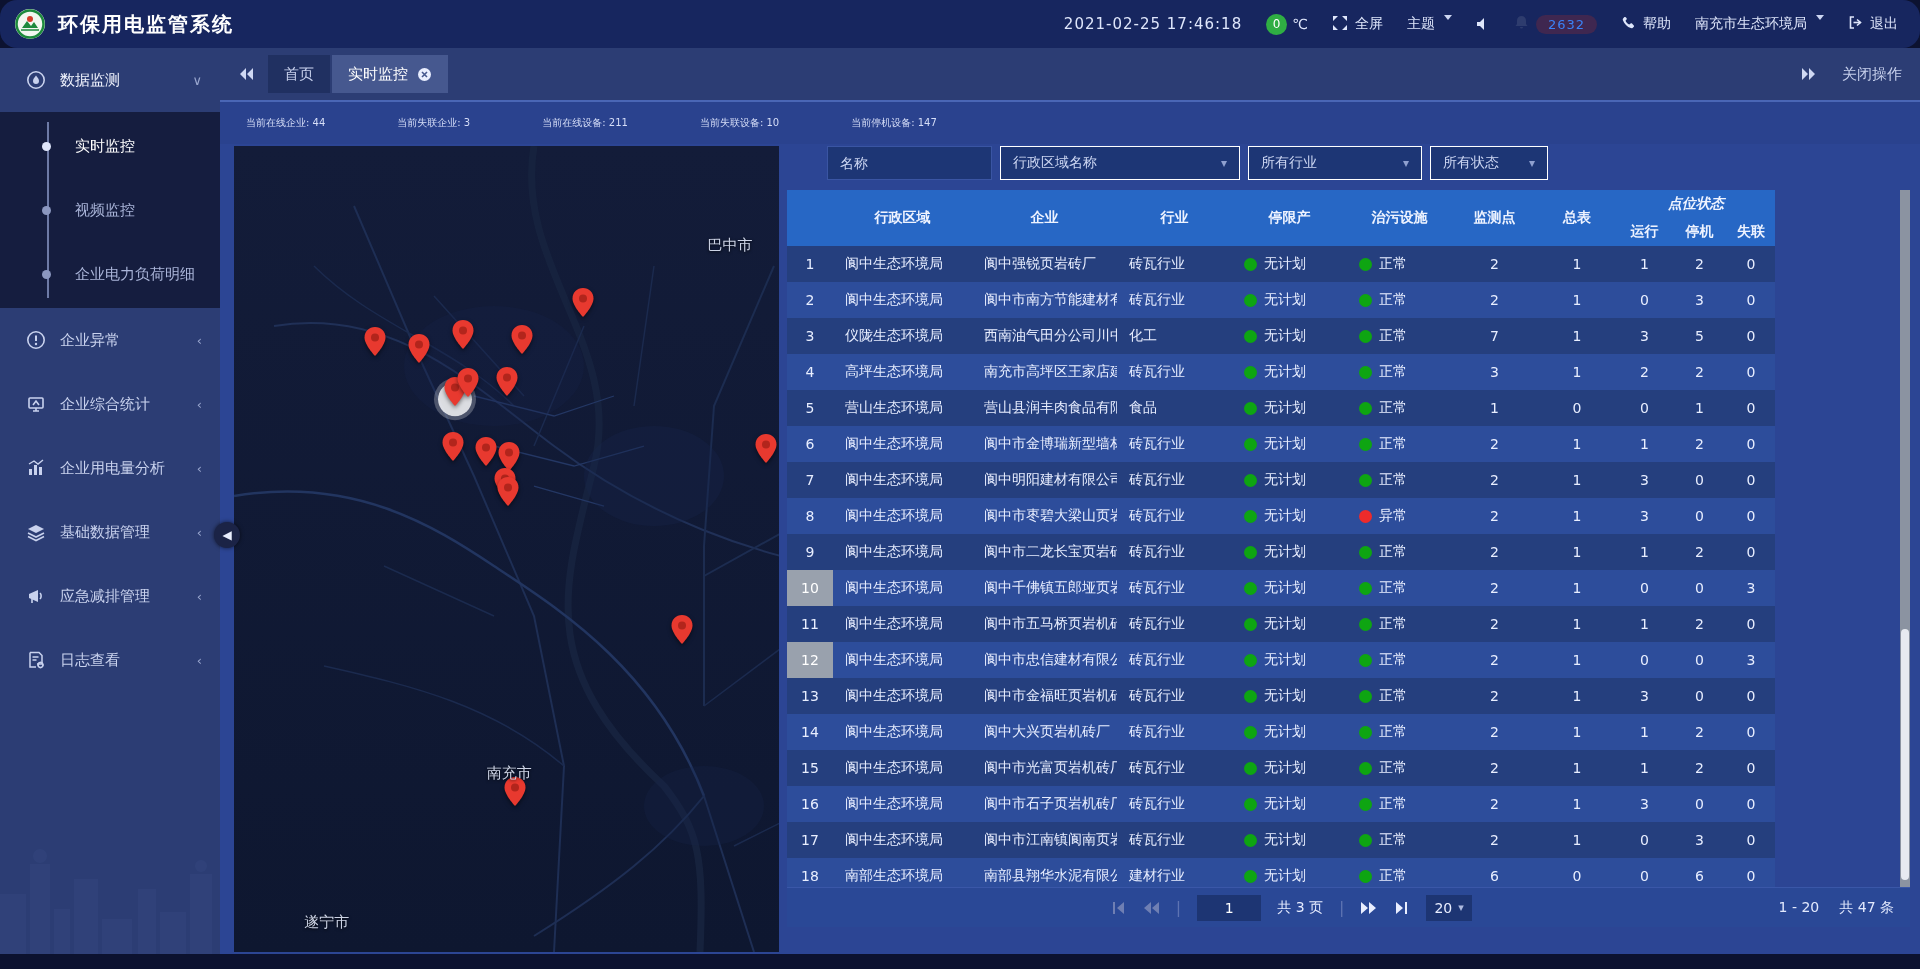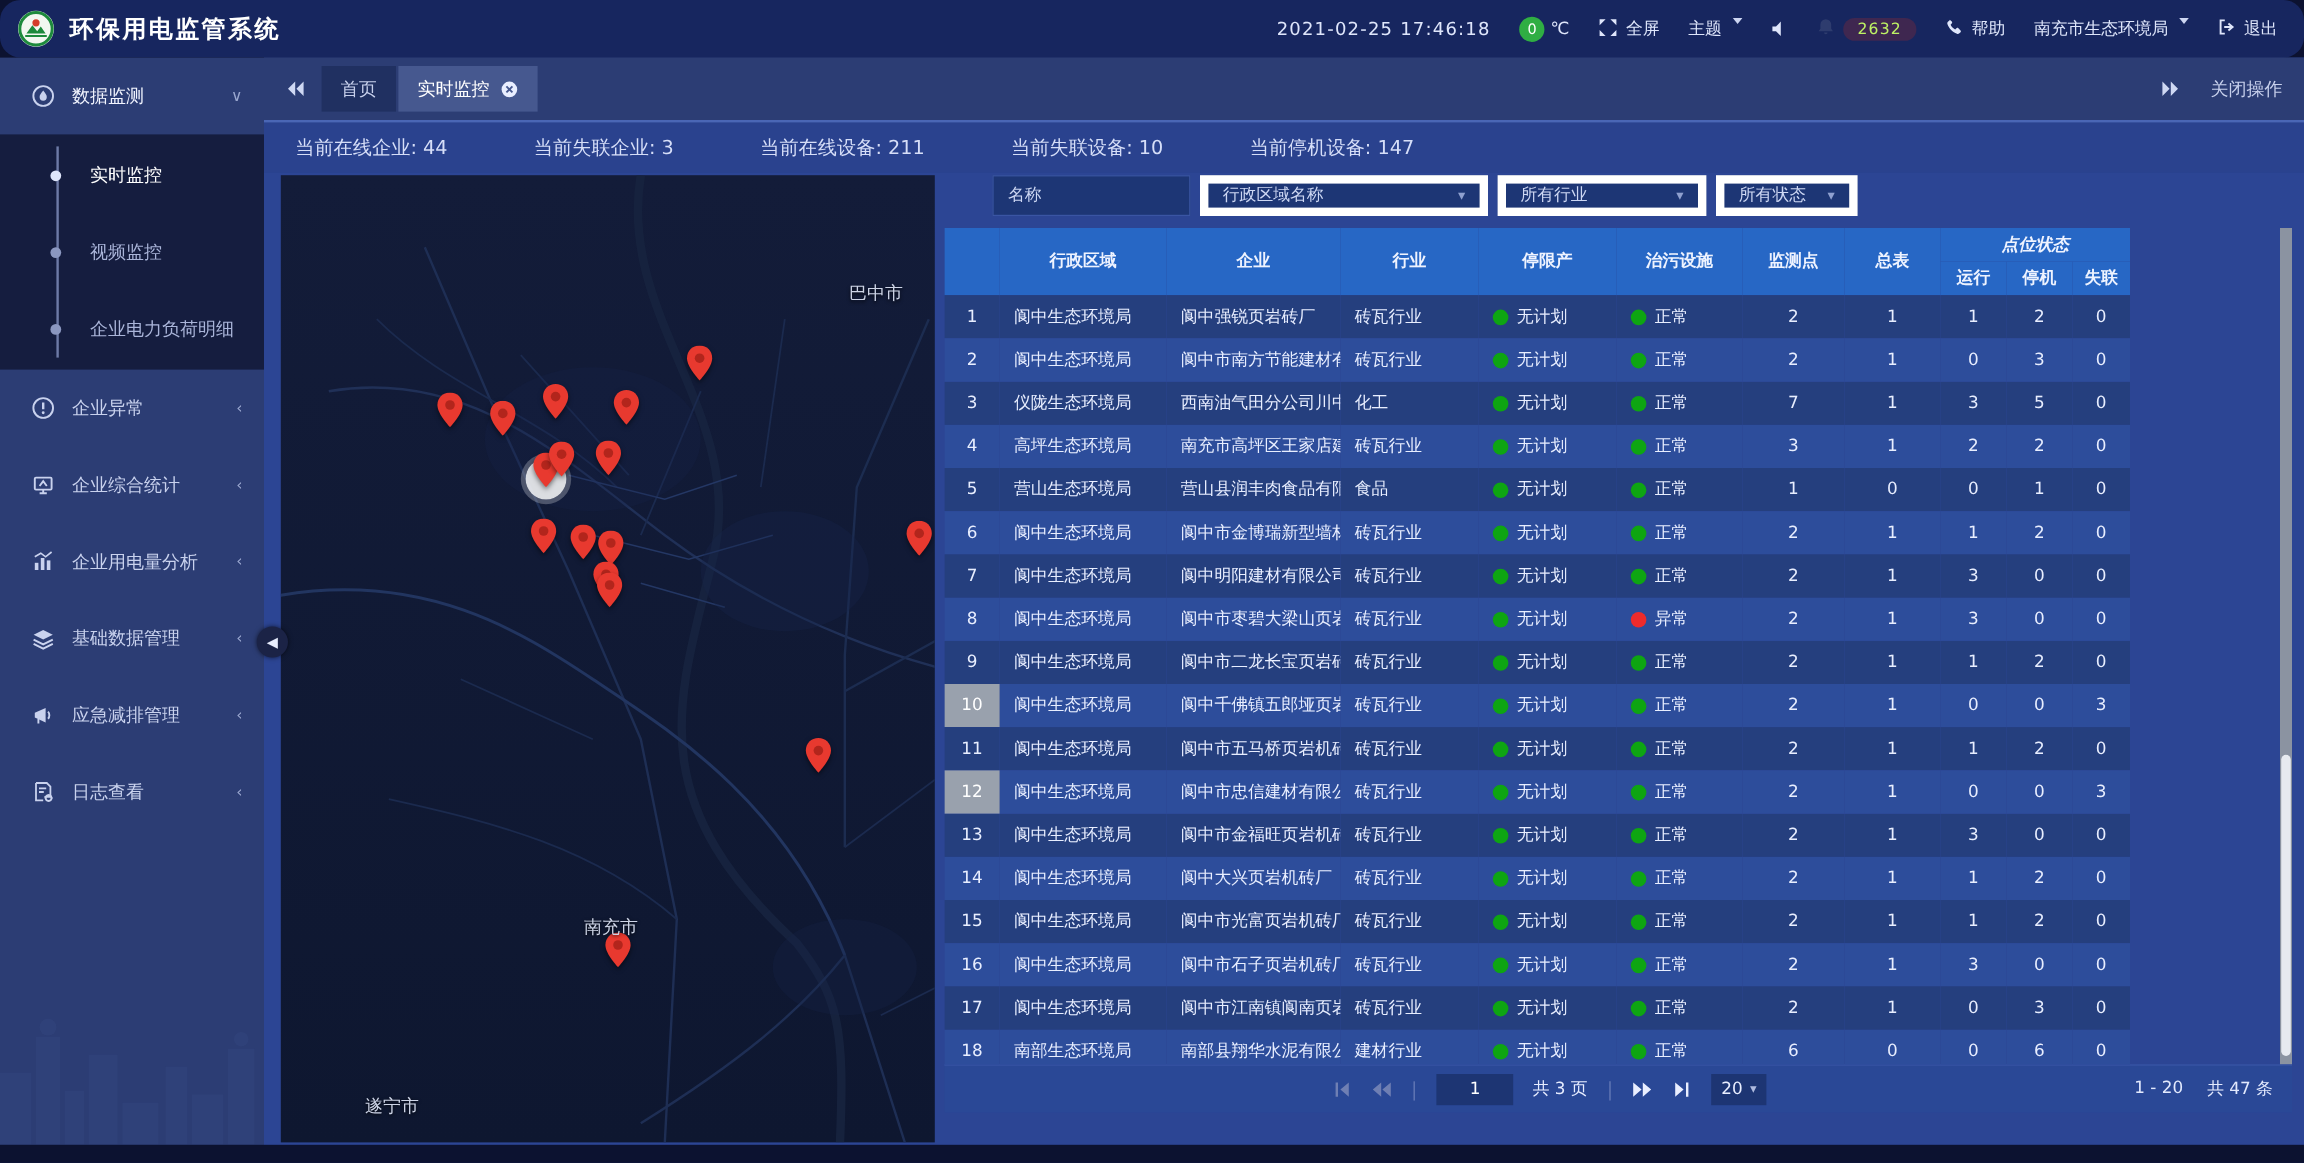--- a/index.html
+++ b/index.html
@@ -11,21 +11,21 @@
   .topbar { height:48px; background:#17265f; display:flex; align-items:center; justify-content:space-between; padding:0 22px 0 14px;border-radius:17px; }
   .brand { display:flex; align-items:center; gap:12px; }
   .brand h1 { font-size:20px; font-weight:bold; letter-spacing:2px; color:#ffffff; }
   .logo { width:32px; height:32px; }
   .top-right { display:flex; align-items:center; gap:24px; font-size:14px; color:#dfe6fb; }
   .datetime { font-size:15px; letter-spacing:1px; }
   .temp { display:flex; align-items:center; gap:5px; }
   .temp .tval { width:21px; height:21px; border-radius:50%; background:#2fae43; color:#fff; font-size:12px; display:flex; align-items:center; justify-content:center; }
   .hitem { display:flex; align-items:flex-start; gap:7px; cursor:pointer; white-space:nowrap; }
   .caret { width:0; height:0; border-left:4px solid transparent; border-right:4px solid transparent; border-top:5px solid #cdd6f2; display:inline-block; margin-left:2px; }
-  .bell-badge { background:#3f2750; color:#bef264; font-size:13px; padding:2px 12px; border-radius:11px; letter-spacing:1px; }
+  .bell-badge { background:#3f2750; color:#3b82f6; font-size:13px; padding:2px 12px; border-radius:11px; letter-spacing:1px; }
   .icon { display:inline-flex; align-items:center; justify-content:center; }
   .icon svg { display:block; }
 
   
   .app-body { display:flex; height:906px; }
   .sidebar { width:220px; background:#2c3d74; position:relative; flex:none; overflow:hidden; }
   .menu-group { height:64px; display:flex; align-items:center; padding:0 18px 0 26px; gap:14px; font-size:15px; color:#c9d2ee; cursor:pointer; position:relative; }
   .menu-group .glabel { flex:1; }
   .menu-group .chev { color:#9aa7cf; font-size:13px; }
   .menu-group.expanded { color:#f2f5ff; }
@@ -42,40 +42,40 @@
   
   .tabbar { height:52px; background:#2c3d74; display:flex; align-items:center; padding:0 18px; flex:none; }
   .tabscroll { color:#cfd8f3; margin-right:14px; cursor:pointer; }
   .tabs { display:flex; gap:2px; flex:1; align-items:flex-end; height:100%; }
   .tab { height:38px; margin-bottom:0px; padding:0 16px; display:flex; align-items:center; gap:9px; font-size:15px; background:#203061; color:#c7d0ec; cursor:pointer; align-self:center; }
   .tab.active { background:#46588f; color:#ffffff; }
   .tab .closex { width:15px; height:15px; }
   .tab-right { display:flex; align-items:center; gap:26px; color:#c7d0ec; font-size:15px; }
 
   
-  .statsbar { height:44px; background:#2a428e; border-top:2px solid #4a66b5; display:flex; align-items:center; padding-left:26px; gap:72px; font-size:16px; color:#d6def8; flex:none; }
+  .statsbar { height:44px; background:#2a428e; border-top:2px solid #4a66b5; display:flex; align-items:center; padding-left:26px; gap:72px; font-size:10px; color:#d6def8; flex:none; }
   .stat-item { white-space:nowrap; }
 
   
   .content { flex:1; display:flex; padding:2px 10px 0 14px; min-height:0; }
 
   
   .map { width:545px; height:806px; flex:none; position:relative; background:linear-gradient(#131c39,#0e1730); overflow:hidden; }
   .map svg.roads { position:absolute; inset:0; }
   .city-label { position:absolute; transform:translate(-50%,-50%); font-size:15px; color:#cdd4e6; text-shadow:0 1px 3px rgba(0,0,0,.8); white-space:nowrap; }
   .pin { position:absolute; width:22px; height:30px; transform:translate(-50%,-100%); cursor:pointer; filter:drop-shadow(0 2px 2px rgba(0,0,0,.5)); }
   .cluster-ring { position:absolute; width:34px; height:34px; border-radius:50%; background:rgba(255,255,255,.85); box-shadow:0 0 0 4px rgba(255,255,255,.25); transform:translate(-50%,-70%); }
   .map-collapse { position:absolute; left:214px; top:522px; width:26px; height:26px; border-radius:50%; background:#1b2346; color:#e8edfd; display:flex; align-items:center; justify-content:center; font-size:12px; cursor:pointer; z-index:5; box-shadow:0 0 4px rgba(0,0,0,.6); }
 
   
   .panel { flex:1; margin-left:8px; display:flex; flex-direction:column; min-width:0; }
   .filters { display:flex; gap:8px; height:34px; flex:none;padding-left:40px; }
   .f-input { width:165px; background:#1d3675; border:1px solid #3a55a3; color:#cdd7f3; font-size:14px; padding:0 12px; font-family:inherit; }
   .f-input::placeholder { color:#cdd7f3; opacity:1; }
-  .f-select { background:#1d3675; border:7px solid #ffffff; color:#cdd7f3; font-size:14px; display:flex; align-items:center; justify-content:space-between; padding:0 12px; cursor:pointer; }
+  .f-select { background:#1d3675; border:1px solid #ffffff; color:#cdd7f3; font-size:14px; display:flex; align-items:center; justify-content:space-between; padding:0 12px; cursor:pointer; }
   .f-select .sv { overflow:hidden; white-space:nowrap; }
   .f-select .vcaret { color:#8fa0cf; font-size:12px; margin-left:8px; }
   .w-region { width:240px; } .w-industry { width:174px; } .w-status { width:118px; }
 
   .table-wrap { margin-top:10px; height:697px; overflow:hidden; position:relative; flex:none; }
   table { border-collapse:collapse; table-layout:fixed; width:976px; }
   thead th { background:#2767c5; color:#eef3ff; font-size:14px; font-weight:bold; height:28px; text-align:center; }
   thead tr:first-child th { height:28px; }
   th.group-th { font-style:italic; }
   tbody td { height:36px; font-size:14px; color:#e8eeff; padding:0 4px; white-space:nowrap; overflow:hidden; }

